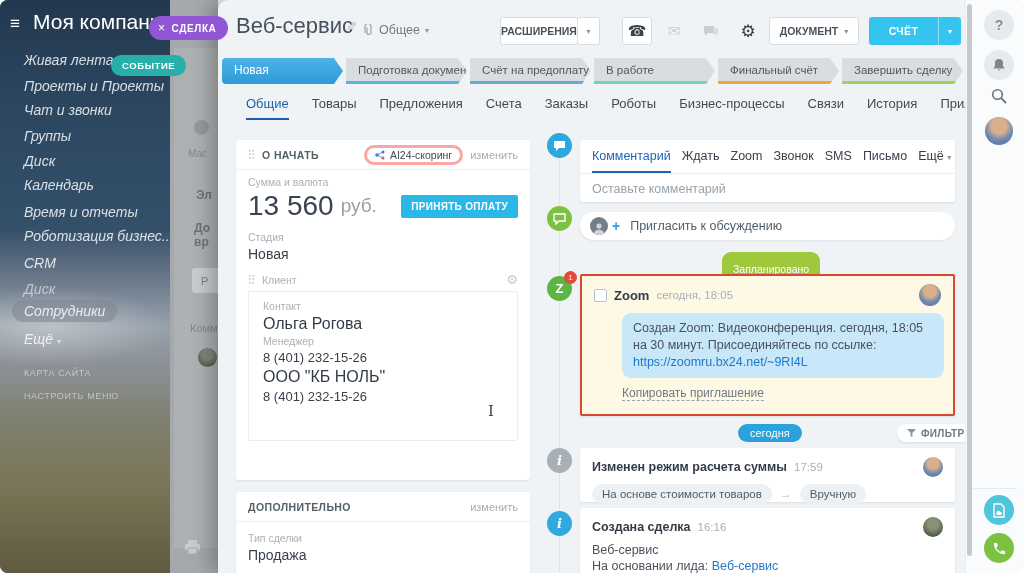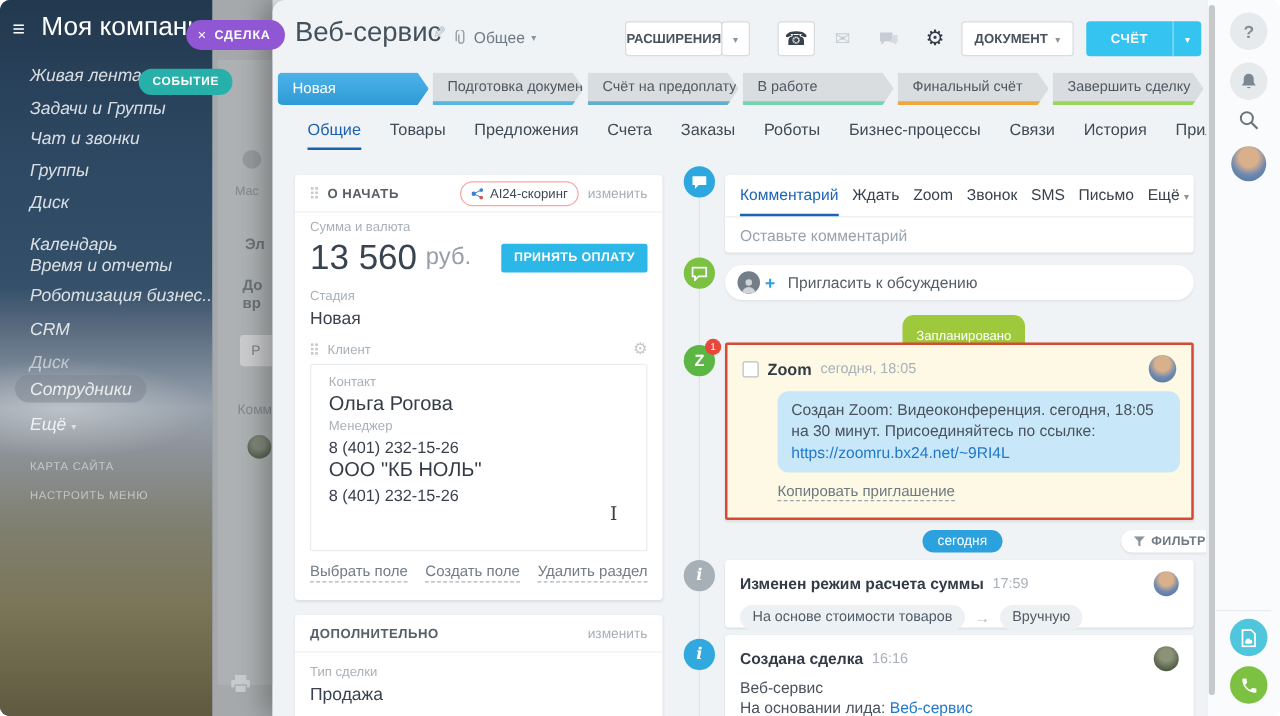--- a/index.html
+++ b/index.html
@@ -77,21 +77,21 @@
   .tab.active { color:#1c61ad; border-bottom:2px solid #1c61ad; }
 
   
   .card { position:absolute; background:#fff; border-radius:3px; box-shadow:0 1px 2px rgba(60,70,80,.12); }
 
   
   .card-deal { left:18px; top:140px; width:294px; height:340px; }
   .card-head { height:30px; border-bottom:1px solid #edf0f2; display:flex; align-items:center; padding:0 12px; gap:7px; }
   .sec-title { font-size:10.5px; font-weight:bold; color:#556067; letter-spacing:.4px; }
   .dots { width:7px; height:11px; background-image:radial-gradient(#c5cad0 1px, transparent 1.2px); background-size:3.5px 3.5px; }
-  .ai-pill { margin-left:auto; height:20px; border:1px solid #fca5a5; border-radius:11px; display:flex; align-items:center; gap:5px;
+  .ai-pill { margin-left:auto; height:20px; border:3px solid #fca5a5; border-radius:11px; display:flex; align-items:center; gap:5px;
     padding:0 8px; font-size:10.5px; color:#3f4a54; background:#fff; }
   .edit-link { font-size:11px; color:#a6aeb6; }
   .card-body { padding:6px 12px 0; }
   .f-label { font-size:10.5px; color:#a9b1b8; }
   .amount-row { display:flex; align-items:center; margin-top:1px; height:34px; }
   .amount { font-size:28px; color:#3a4450; }
   .currency { font-size:19px; color:#97a0a8; margin-left:7px; }
   .pay-btn { margin-left:auto; height:23px; padding:0 10px; border-radius:2px; color:#fff; font-size:10px; font-weight:bold;
     display:flex; align-items:center; letter-spacing:.3px; }
   .stage-label { margin-top:8px; }
@@ -179,25 +179,25 @@
 </head>
 <body>
 
 <div class="app">
 
   <div class="sidebar">
     <div class="burger">≡</div>
     <div class="company">Моя компания</div>
 
     <div class="menu-item" style="top:52px">Живая лента</div>
-    <div class="menu-item" style="top:78px">Задачи и Группы</div>
+    <div class="menu-item" style="top:78px">Проекты и Проекты</div>
     <div class="menu-item" style="top:102px">Чат и звонки</div>
     <div class="menu-item" style="top:128px">Группы</div>
     <div class="menu-item" style="top:153px">Диск</div>
-    <div class="menu-item" style="top:187px">Календарь</div>
+    <div class="menu-item" style="top:177px">Календарь</div>
     <div class="menu-item" style="top:204px">Время и отчеты</div>
     <div class="menu-item" style="top:228px"><span>Роботизация бизнес...</span><span class="beta">beta</span></div>
     <div class="menu-item" style="top:255px">CRM</div>
     <div class="menu-item dim" style="top:281px">Диск</div>
     <div class="menu-item" style="top:303px"><span class="pill-bg">Сотрудники</span></div>
     <div class="menu-item" style="top:331px"><span>Ещё</span> <span class="caret" style="color:rgba(255,255,255,.6)">▾</span></div>
 
     <div class="side-foot" style="top:368px">КАРТА САЙТА</div>
     <div class="side-foot" style="top:391px">НАСТРОИТЬ МЕНЮ</div>
   </div>
@@ -330,25 +330,20 @@
           <div class="gear">⚙</div>
         </div>
         <div class="client-box">
           <div class="f-label">Контакт</div>
           <div class="cname">Ольга Рогова</div>
           <div class="f-label" style="margin-top:2px">Менеджер</div>
           <div class="cphone">8 (401) 232-15-26</div>
           <div class="cname">ООО "КБ НОЛЬ"</div>
           <div class="cphone">8 (401) 232-15-26</div>
         </div>
-        <div class="links-row">
-          <span class="dashed">Выбрать поле</span>
-          <span class="dashed">Создать поле</span>
-          <span class="dashed right">Удалить раздел</span>
-        </div>
       </div>
       <div class="ibeam">I</div>
     </div>
 
     <div class="card card-extra">
       <div class="card-head">
         <div class="sec-title">ДОПОЛНИТЕЛЬНО</div>
         <div class="edit-link" style="margin-left:auto">изменить</div>
       </div>
       <div class="card-body">

